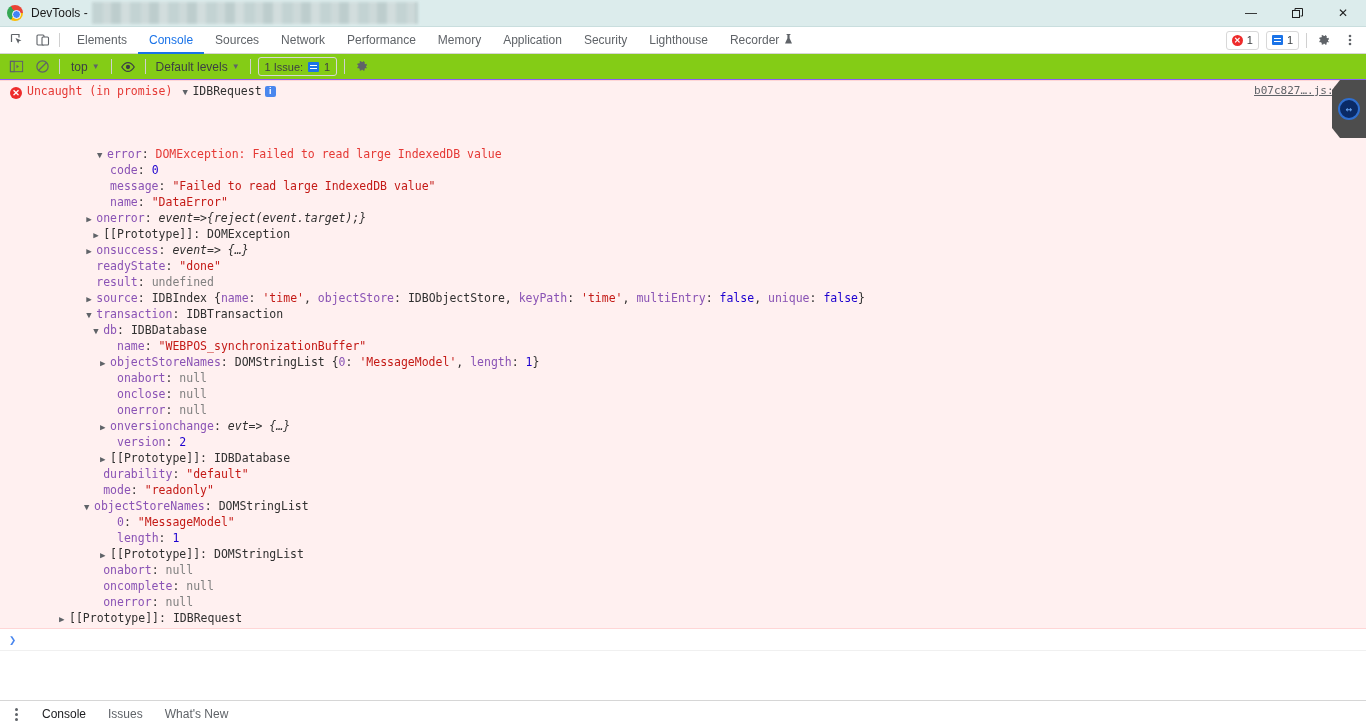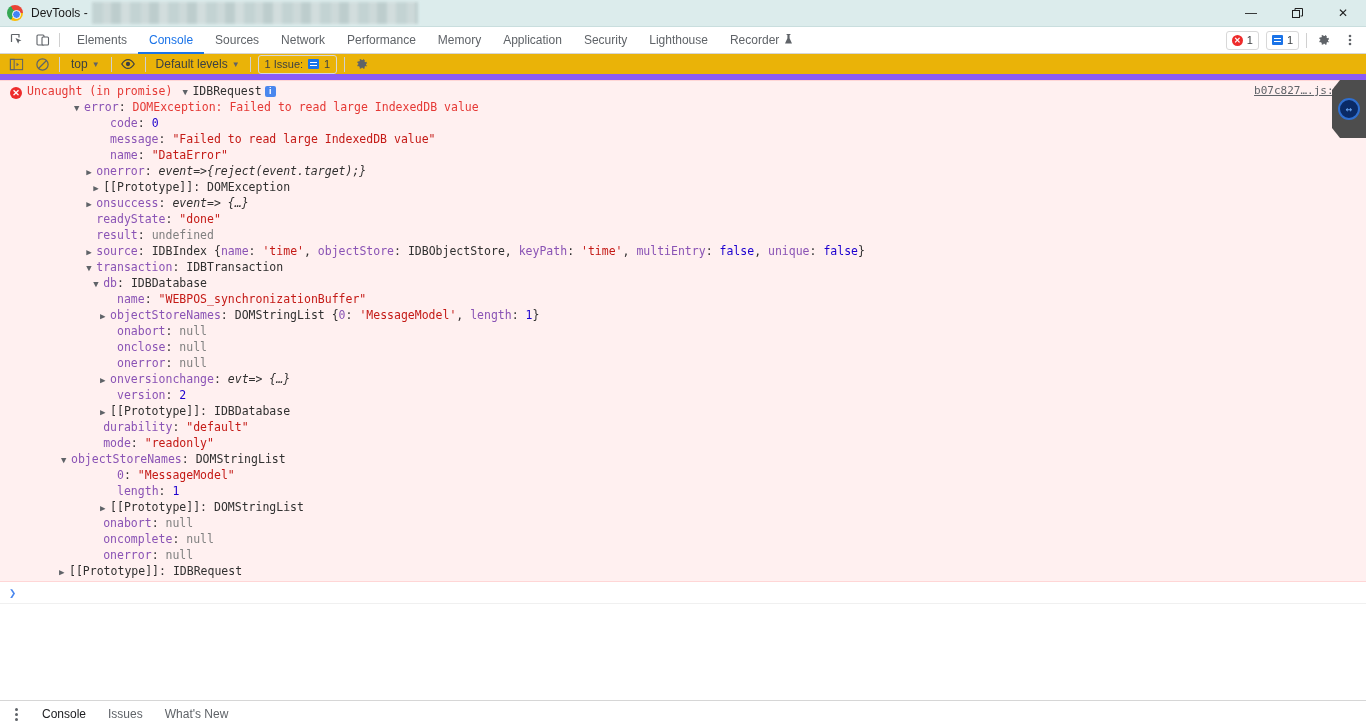--- a/index.html
+++ b/index.html
@@ -170,24 +170,24 @@
   .icon-btn {
     width: 19px; height: 19px;
     display: flex; align-items: center; justify-content: center;
     color: #5f6368;
   }
   .vsep { width: 1px; height: 15px; background: #d0d0d0; }
 
   
   .console-toolbar {
     height: 26px;
-    background: #eab308;
+    background: #84cc16;
     display: flex;
     align-items: center;
-    border-bottom: 6px solid #8b5cf6;
+    border-bottom: 1px solid #8b5cf6;
     padding: 0 6px 0 7px;
     gap: 7px;
   }
   .ctx-select {
     display: flex; align-items: center; gap: 4px;
     font-size: 12px;
     color: #3c4043;
     padding: 2px 4px;
     white-space: nowrap;
   }
@@ -524,21 +524,21 @@
 <div class="console-body">
 
   <div class="error-block">
     <a class="srclink" href="#">b07c827….js:1104</a>
 
     <div class="row">
       <span class="err-icon">✕</span><span class="c-err">Uncaught (in promise)</span><span class="ind" style="width:10px"></span><span class="arrow">▼</span><span class="c-obj">IDBRequest</span><span class="info-badge">i</span>
     </div>
 
     <div id="prop-rows">
-        <div class="row" style="padding-left: 74px;"><span class="arrow">▼</span><span class="c-prop">error</span><span class="c-plain">: </span><span class="c-err">DOMException: Failed to read large IndexedDB value</span></div>
+        <div class="row" style="padding-left: 97px; margin-top: 47px;"><span class="arrow">▼</span><span class="c-prop">error</span><span class="c-plain">: </span><span class="c-err">DOMException: Failed to read large IndexedDB value</span></div>
         <div class="row" style="padding-left: 100.09px;"><span class="arrow none">▶</span><span class="c-prop">code</span><span class="c-plain">: </span><span class="c-num">0</span></div>
         <div class="row" style="padding-left: 100.09px;"><span class="arrow none">▶</span><span class="c-prop">message</span><span class="c-plain">: </span><span class="c-string">"Failed to read large IndexedDB value"</span></div>
         <div class="row" style="padding-left: 100.09px;"><span class="arrow none">▶</span><span class="c-prop">name</span><span class="c-plain">: </span><span class="c-string">"DataError"</span></div>
         <div class="row" style="padding-left: 86.23px;"><span class="arrow">▶</span><span class="c-prop">onerror</span><span class="c-plain">: </span><span class="c-fn">event=&gt;{reject(event.target);}</span></div>
         <div class="row" style="padding-left: 93.16px;"><span class="arrow">▶</span><span class="c-proto">[[Prototype]]</span><span class="c-plain">: </span><span class="c-plain">DOMException</span></div>
         <div class="row" style="padding-left: 86.23px;"><span class="arrow">▶</span><span class="c-prop">onsuccess</span><span class="c-plain">: </span><span class="c-fn">event=&gt; {…}</span></div>
         <div class="row" style="padding-left: 86.23px;"><span class="arrow none">▶</span><span class="c-prop">readyState</span><span class="c-plain">: </span><span class="c-string">"done"</span></div>
         <div class="row" style="padding-left: 86.23px;"><span class="arrow none">▶</span><span class="c-prop">result</span><span class="c-plain">: </span><span class="c-undef">undefined</span></div>
         <div class="row" style="padding-left: 86.23px;"><span class="arrow">▶</span><span class="c-prop">source</span><span class="c-plain">: </span><span class="c-plain">IDBIndex {</span><span class="c-prop">name</span><span class="c-plain">: </span><span class="c-string">'time'</span><span class="c-plain">, </span><span class="c-prop">objectStore</span><span class="c-plain">: </span><span class="c-plain">IDBObjectStore</span><span class="c-plain">, </span><span class="c-prop">keyPath</span><span class="c-plain">: </span><span class="c-string">'time'</span><span class="c-plain">, </span><span class="c-prop">multiEntry</span><span class="c-plain">: </span><span class="c-bool">false</span><span class="c-plain">, </span><span class="c-prop">unique</span><span class="c-plain">: </span><span class="c-bool">false</span><span class="c-plain">}</span></div>
         <div class="row" style="padding-left: 86.23px;"><span class="arrow">▼</span><span class="c-prop">transaction</span><span class="c-plain">: </span><span class="c-plain">IDBTransaction</span></div>
@@ -546,21 +546,21 @@
         <div class="row" style="padding-left: 107.02px;"><span class="arrow none">▶</span><span class="c-prop">name</span><span class="c-plain">: </span><span class="c-string">"WEBPOS_synchronizationBuffer"</span></div>
         <div class="row" style="padding-left: 100.09px;"><span class="arrow">▶</span><span class="c-prop">objectStoreNames</span><span class="c-plain">: </span><span class="c-plain">DOMStringList {</span><span class="c-prop">0</span><span class="c-plain">: </span><span class="c-string">'MessageModel'</span><span class="c-plain">, </span><span class="c-prop">length</span><span class="c-plain">: </span><span class="c-num">1</span><span class="c-plain">}</span></div>
         <div class="row" style="padding-left: 107.02px;"><span class="arrow none">▶</span><span class="c-prop">onabort</span><span class="c-plain">: </span><span class="c-null">null</span></div>
         <div class="row" style="padding-left: 107.02px;"><span class="arrow none">▶</span><span class="c-prop">onclose</span><span class="c-plain">: </span><span class="c-null">null</span></div>
         <div class="row" style="padding-left: 107.02px;"><span class="arrow none">▶</span><span class="c-prop">onerror</span><span class="c-plain">: </span><span class="c-null">null</span></div>
         <div class="row" style="padding-left: 100.09px;"><span class="arrow">▶</span><span class="c-prop">onversionchange</span><span class="c-plain">: </span><span class="c-fn">evt=&gt; {…}</span></div>
         <div class="row" style="padding-left: 107.02px;"><span class="arrow none">▶</span><span class="c-prop">version</span><span class="c-plain">: </span><span class="c-num">2</span></div>
         <div class="row" style="padding-left: 100.09px;"><span class="arrow">▶</span><span class="c-proto">[[Prototype]]</span><span class="c-plain">: </span><span class="c-plain">IDBDatabase</span></div>
         <div class="row" style="padding-left: 93.16px;"><span class="arrow none">▶</span><span class="c-prop">durability</span><span class="c-plain">: </span><span class="c-string">"default"</span></div>
         <div class="row" style="padding-left: 93.16px;"><span class="arrow none">▶</span><span class="c-prop">mode</span><span class="c-plain">: </span><span class="c-string">"readonly"</span></div>
-        <div class="row" style="padding-left: 61px;"><span class="arrow">▼</span><span class="c-prop">objectStoreNames</span><span class="c-plain">: </span><span class="c-plain">DOMStringList</span></div>
+        <div class="row" style="padding-left: 44px; margin-left: 40px;"><span class="arrow">▼</span><span class="c-prop">objectStoreNames</span><span class="c-plain">: </span><span class="c-plain">DOMStringList</span></div>
         <div class="row" style="padding-left: 107.02px;"><span class="arrow none">▶</span><span class="c-prop">0</span><span class="c-plain">: </span><span class="c-string">"MessageModel"</span></div>
         <div class="row" style="padding-left: 107.02px;"><span class="arrow none">▶</span><span class="c-prop">length</span><span class="c-plain">: </span><span class="c-num">1</span></div>
         <div class="row" style="padding-left: 100.09px;"><span class="arrow">▶</span><span class="c-proto">[[Prototype]]</span><span class="c-plain">: </span><span class="c-plain">DOMStringList</span></div>
         <div class="row" style="padding-left: 93.16px;"><span class="arrow none">▶</span><span class="c-prop">onabort</span><span class="c-plain">: </span><span class="c-null">null</span></div>
         <div class="row" style="padding-left: 93.16px;"><span class="arrow none">▶</span><span class="c-prop">oncomplete</span><span class="c-plain">: </span><span class="c-null">null</span></div>
         <div class="row" style="padding-left: 93.16px;"><span class="arrow none">▶</span><span class="c-prop">onerror</span><span class="c-plain">: </span><span class="c-null">null</span></div>
         <div class="row" style="padding-left: 59px;"><span class="arrow">▶</span><span class="c-proto">[[Prototype]]</span><span class="c-plain">: </span><span class="c-plain">IDBRequest</span></div>
       </div>
   </div>
 

